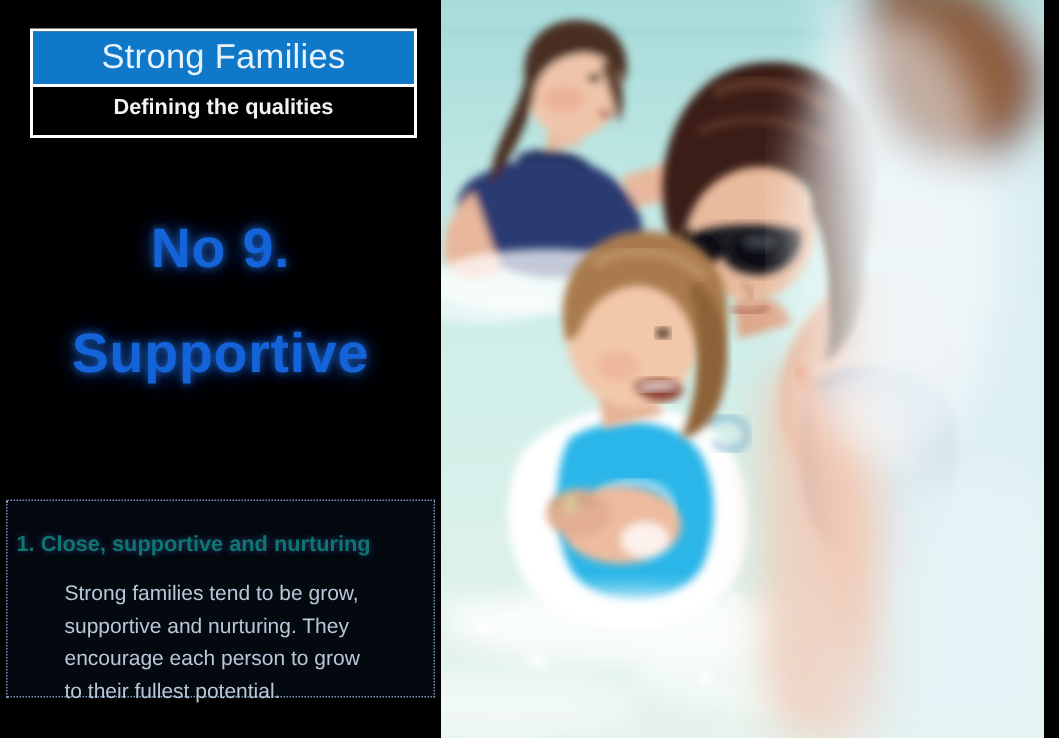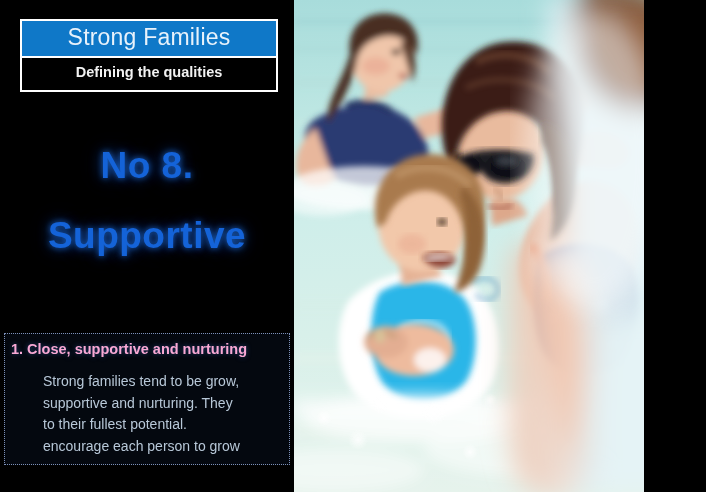--- a/index.html
+++ b/index.html
@@ -6,21 +6,21 @@
     margin: 0;
     padding: 0;
     background: #000;
   }
   body {
     font-family: "Liberation Sans", sans-serif;
   }
 
   #slide {
     position: relative;
-    width: 644px;
+    width: 696px;
     height: 492px;
     background: #000000;
     overflow: hidden;
   }
 
   
   #photo {
     position: absolute;
     left: 294px;
     top: 0;
@@ -94,25 +94,25 @@
     position: absolute;
     left: 4px;
     top: 333px;
     width: 286px;
     height: 132px;
     box-sizing: border-box;
     background: #04080f;
     border: 1px dotted #7d90b8;
   }
   #body-heading {
-    color: #f9a8d4;
+    color: #0f766e;
     font-weight: bold;
     font-size: 14.5px;
     line-height: 18px;
-    padding: 6px 4px 0 6px;
+    padding: 20px 4px 0 6px;
     text-shadow: 0 0 5px rgba(60,110,200,0.55);
   }
   #body-text {
     color: #b8c8d8;
     font-size: 14px;
     line-height: 21.5px;
     padding: 13px 10px 0 38px;
   }
   #body-text p { margin: 0; }
 </style>
@@ -345,27 +345,27 @@
     <div id="title-block">
       <div id="title-bar">
         <span id="title-bar-text">Strong Families</span>
       </div>
       <div id="title-rule"></div>
       <div id="subtitle">
         <div>Defining the qualities</div>
       </div>
     </div>
 
-    <div id="no-line" class="glow-line">No 8.</div>
+    <div id="no-line" class="glow-line">No 9.</div>
     <div id="sup-line" class="glow-line">Supportive</div>
 
     <div id="body-box">
       <div id="body-heading">1. Close, supportive and nurturing</div>
       <div id="body-text">
         <p>Strong families tend to be grow,</p>
         <p>supportive and nurturing.  They</p>
+        <p>encourage  each person to grow</p>
         <p>to their fullest potential.</p>
-        <p>encourage  each person to grow</p>
       </div>
     </div>
 
   </div>
 </div>
 
 </body></html>

